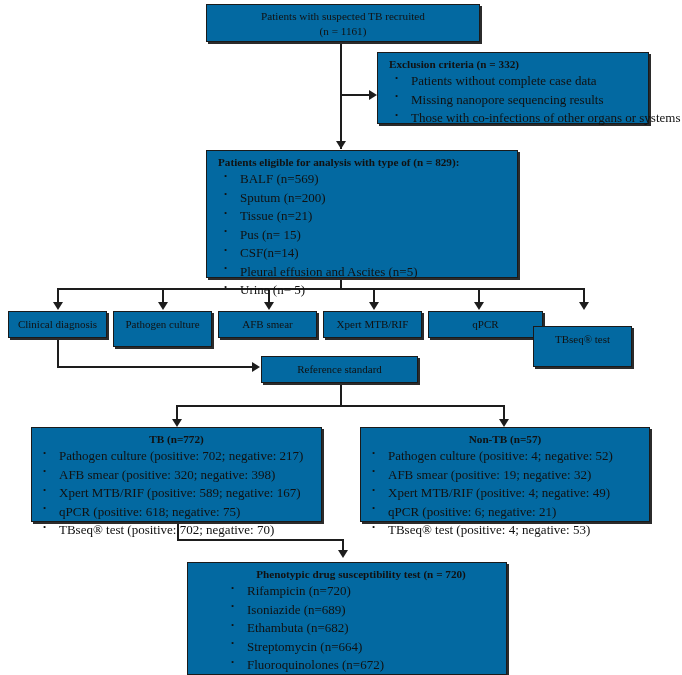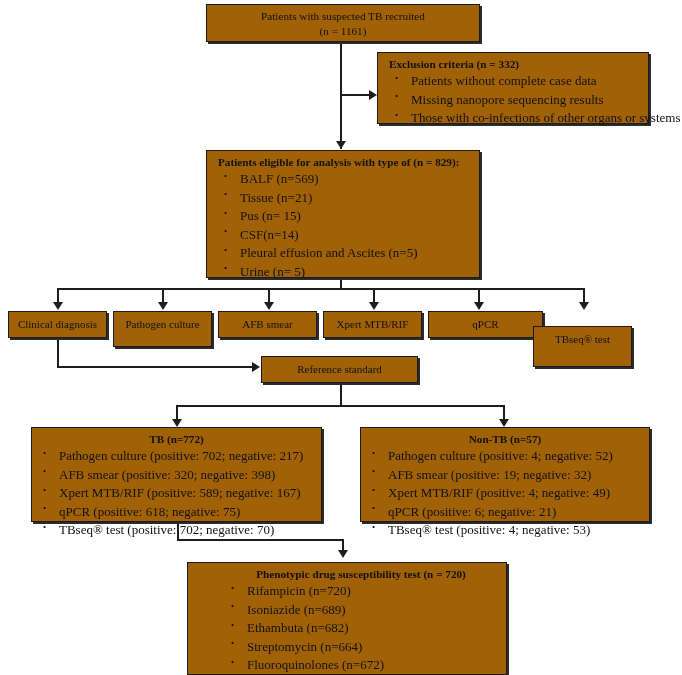--- a/index.html
+++ b/index.html
@@ -14,21 +14,21 @@
     background: #ffffff;
     font-family: "Liberation Serif", "DejaVu Serif", serif;
     color: #111111;
     overflow: hidden;
   }
 
   
   .box {
     position: absolute;
     box-sizing: border-box;
-    background: #a16207;
+    background: #0369a1;
     border: 1.6px solid #1a1a1a;
     box-shadow: 2px 2px 0 0 #2b2b2b;
     z-index: 5;
   }
   .box-inner {
     padding: 4px 7px 5px 7px;
   }
   .title {
     font-weight: bold;
     font-size: 11.2px;
@@ -146,25 +146,26 @@
     <div class="box-inner">
       <div class="title" style="text-align:left; padding-left:4px;">Exclusion criteria (n = 332)</div>
       <ul class="bl">
         <li>Patients without complete case data</li>
         <li>Missing nanopore sequencing results</li>
         <li>Those with co-infections of other organs or systems</li>
       </ul>
     </div>
   </div>
 
-  <div class="box" style="left:206px; top:150px; width:274px; height:128px;">
+  <div class="box" style="left:206px; top:150px; width:312px; height:128px;">
     <div class="box-inner">
       <div class="title" style="text-align:left; padding-left:4px;">Patients eligible for analysis with type of (n = 829):</div>
       <ul class="bl">
         <li>BALF (n=569)</li>
+        <li>Sputum (n=200)</li>
         <li>Tissue (n=21)</li>
         <li>Pus (n= 15)</li>
         <li>CSF(n=14)</li>
         <li>Pleural effusion and Ascites (n=5)</li>
         <li>Urine (n= 5)</li>
       </ul>
     </div>
   </div>
 
   <div class="box small-box" style="left:8px; top:311px; width:99px; height:27px;">

